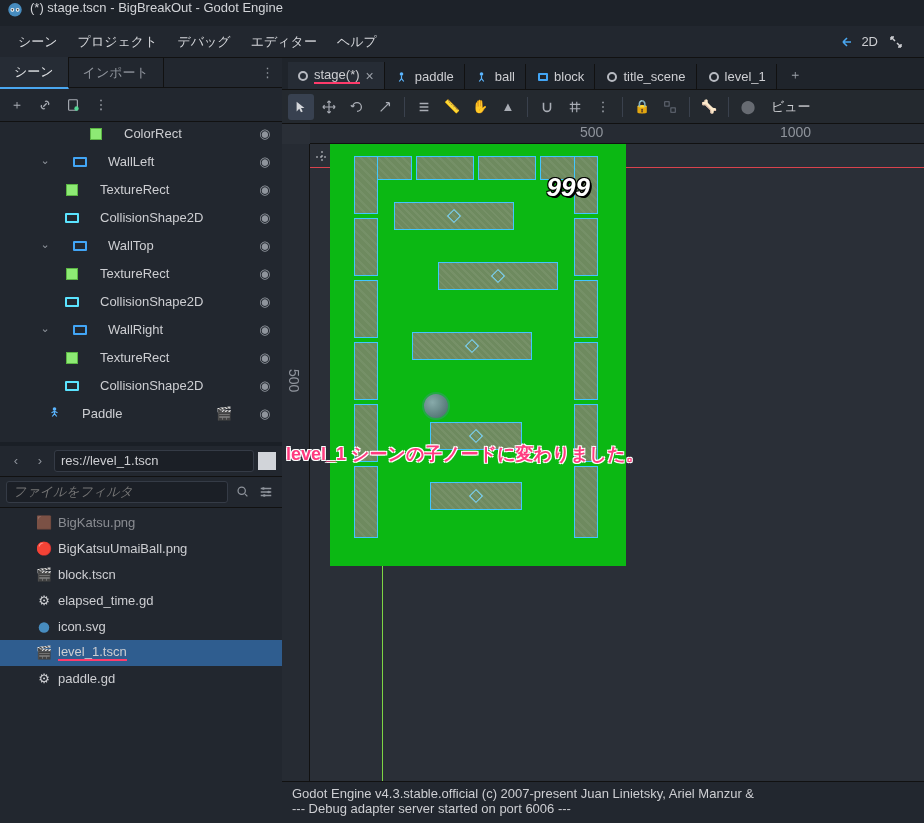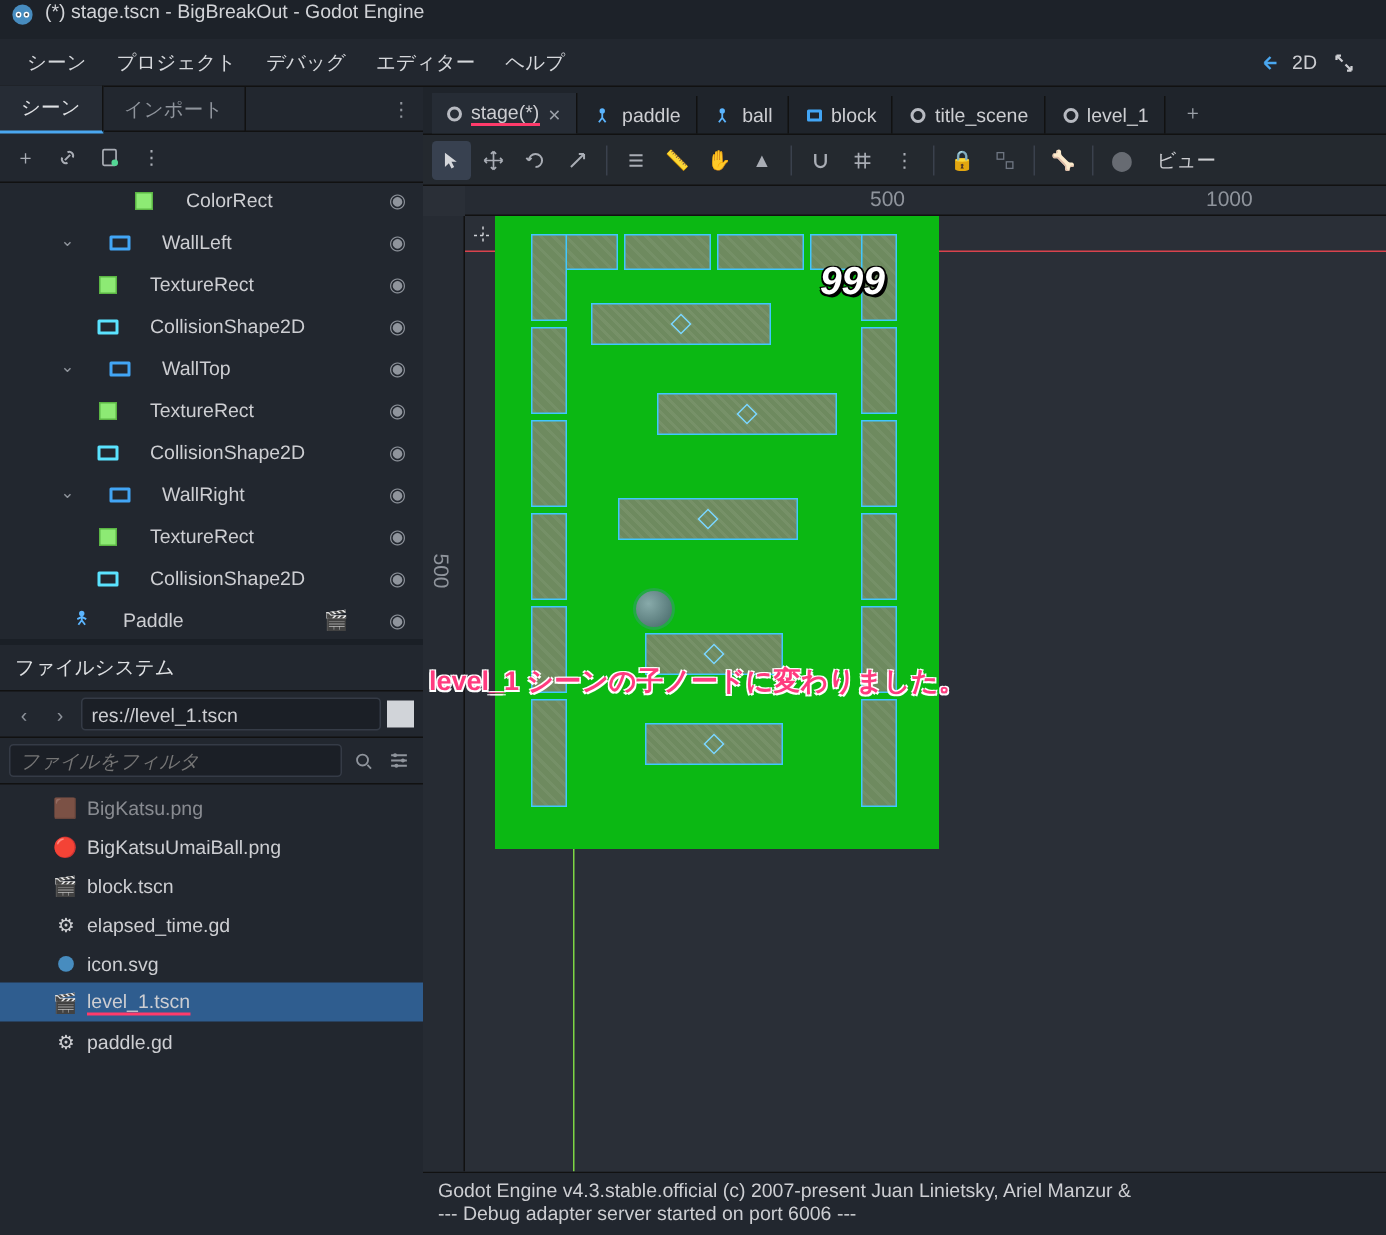--- a/index.html
+++ b/index.html
@@ -233,21 +233,20 @@
           </span>
           <span class="node-label">Paddle</span>
           <span class="scene-clap">🎬</span>
           <span class="vis">◉</span>
         </div>
 
     </div>
 
     <div class="divider"></div>
 
-    <div class="panel-title">ファイルシステム</div>
     <div class="pathbar">
       <div class="path-btn">‹</div>
       <div class="path-btn">›</div>
       <input class="path-input" value="res://level_1.tscn" style="">
       <div class="sq"></div>
     </div>
     <div class="pathbar">
       <input class="path-input" style="flex: 1 1 0%; font-style: italic;" placeholder="ファイルをフィルタ">
       <div class="path-btn">
           <svg width="13" height="13" viewBox="0 0 16 16">
@@ -396,21 +395,21 @@
       <div class="ctb-sep"></div>
       <div class="ctb" style="opacity:.5">⬤</div>
       <div class="ctb" style="width:auto;padding:0 8px">
           <span>ビュー</span>
         </div>
     </div>
 
     <div class="canvas-area">
       <div class="ruler-h">
         <span class="ruler-tick" style="left:270px">500</span>
-        <span class="ruler-tick" style="left:494px">1000</span>
+        <span class="ruler-tick" style="left:470px">1000</span>
       </div>
       <div class="ruler-v">
         <span class="ruler-tick" style="top:225px;left:4px;writing-mode:vertical-rl">500</span>
       </div>
       <div class="canvas">
         <div class="zoom-ctl">
           <span>
               <svg width="16" height="16" viewBox="0 0 16 16">
                 <path d="M8 2 V14 M2 8 H14" stroke="#cfd2d7" stroke-width="1" stroke-dasharray="2 2"></path>
               </svg>

